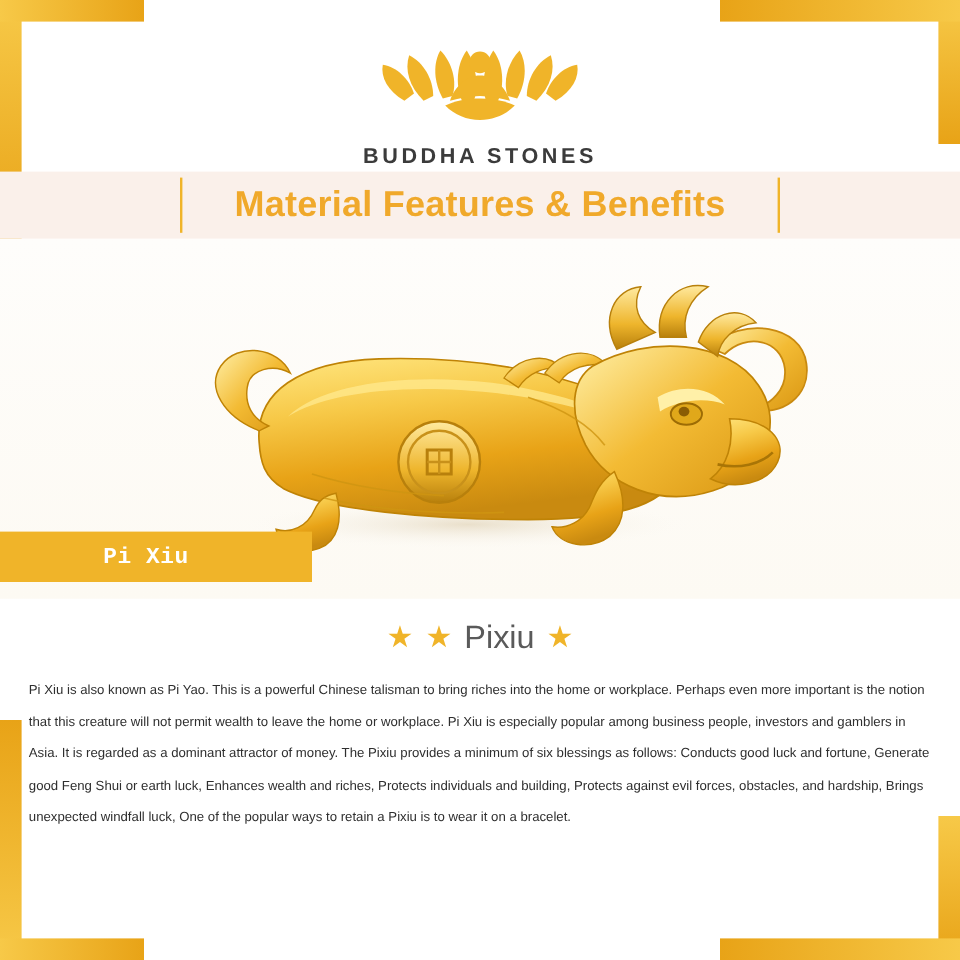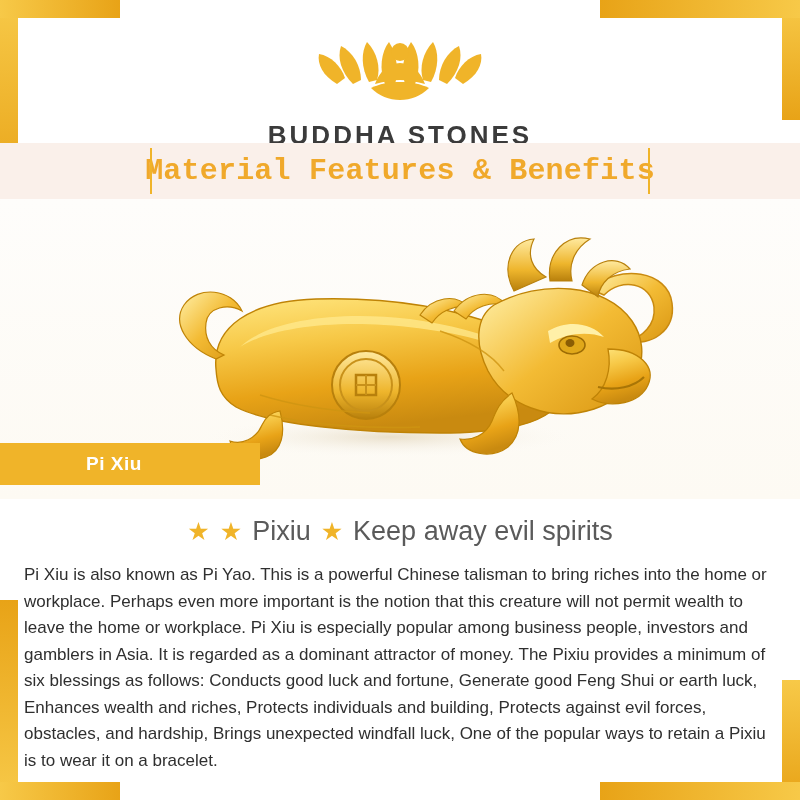--- a/index.html
+++ b/index.html
@@ -39,37 +39,36 @@
   .brand {
     position: absolute;
     left: 0; right: 0; top: 22px;
     display: flex;
     flex-direction: column;
     align-items: center;
   }
   .logo-mark { width: 190px; height: 92px; display: block; }
   .brand-name {
     margin-top: 6px;
-    font-size: 26px;
+    font-size: 18px;
     font-weight: bold;
     letter-spacing: 3px;
     color: #3b3b3b;
   }
 
   
   .title-band {
     position: absolute;
     left: 0; right: 0;
     top: 143px;
     height: 56px;
     background: #faf0ea;
     display: flex;
     align-items: center;
     justify-content: center;
-    font-family: Liberation Mono, monospace;
   }
   .title-inner {
     position: relative;
     display: flex;
     align-items: center;
     justify-content: center;
     width: 100%;
     height: 100%;
   }
   .title-text {
@@ -116,20 +115,21 @@
     background: #f0b429;
     display: flex;
     align-items: center;
   }
   .caption-text {
     margin-left: 86px;
     font-size: 19px;
     font-weight: bold;
     color: #ffffff;
     letter-spacing: 0.5px;
+    font-family: Liberation Mono, monospace;
   }
 
   
   .benefits {
     position: absolute;
     left: 0; right: 0;
     top: 516px;
     display: flex;
     align-items: center;
     justify-content: center;
@@ -139,21 +139,21 @@
   }
   .benefits .star { color: #f0b429; font-size: 25px; line-height: 1; }
   .benefits .word { color: #5a5a5a; }
 
   
   .body-copy {
     position: absolute;
     left: 24px;
     right: 22px;
     top: 562px;
-    font-size: 17px;
+    font-size: 11px;
     line-height: 26.5px;
     color: #2f2f2f;
     text-align: left;
   }
 </style>
 </head>
 <body>
 
 <div class="page">
 
@@ -277,18 +277,17 @@
 
   <div class="caption-bar">
     <div class="caption-text">Pi Xiu</div>
   </div>
 
   <div class="benefits">
     <span class="star">★</span>
     <span class="star">★</span>
     <span class="word">Pixiu</span>
     <span class="star">★</span>
-    <span class="word">Keep away evil spirits</span>
   </div>
 
   <div class="body-copy">Pi Xiu is also known as Pi Yao. This is a powerful Chinese talisman to bring riches into the home or workplace. Perhaps even more important is the notion that this creature will not permit wealth to leave the home or workplace. Pi Xiu is especially popular among business people, investors and gamblers in Asia. It is regarded as a dominant attractor of money. The Pixiu provides a minimum of six blessings as follows: Conducts good luck and fortune, Generate good Feng Shui or earth luck, Enhances wealth and riches, Protects individuals and building, Protects against evil forces, obstacles, and hardship, Brings unexpected windfall luck, One of the popular ways to retain a Pixiu is to wear it on a bracelet.</div>
 
 </div>
 
 </body></html>

